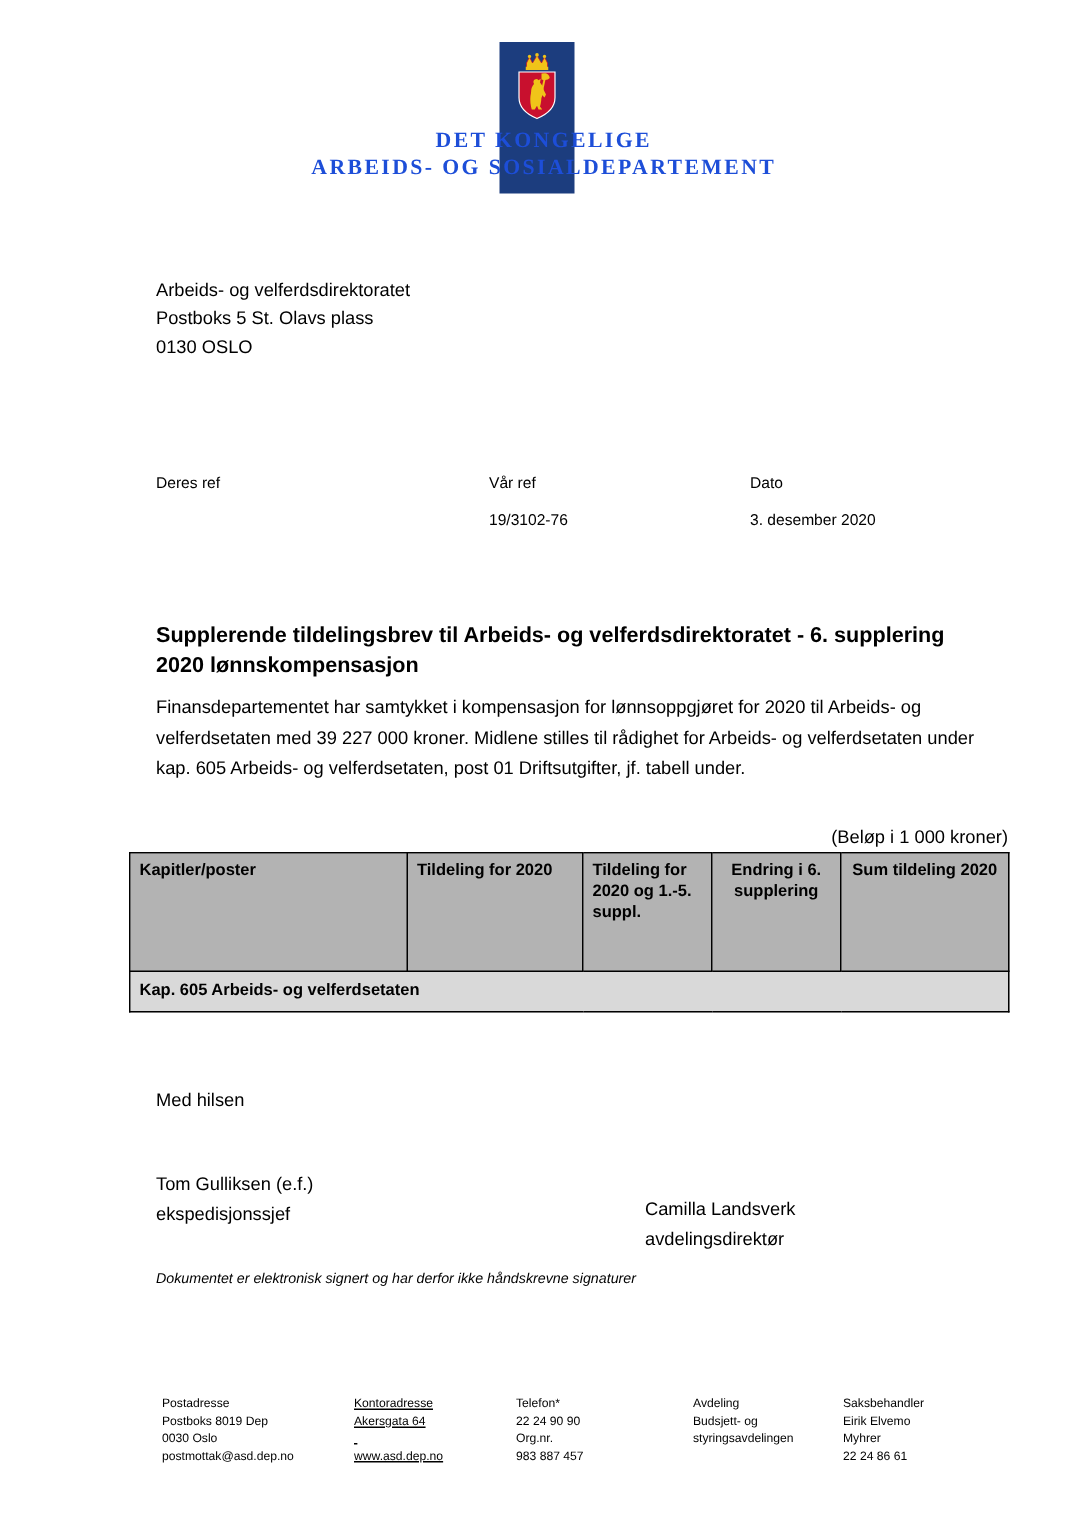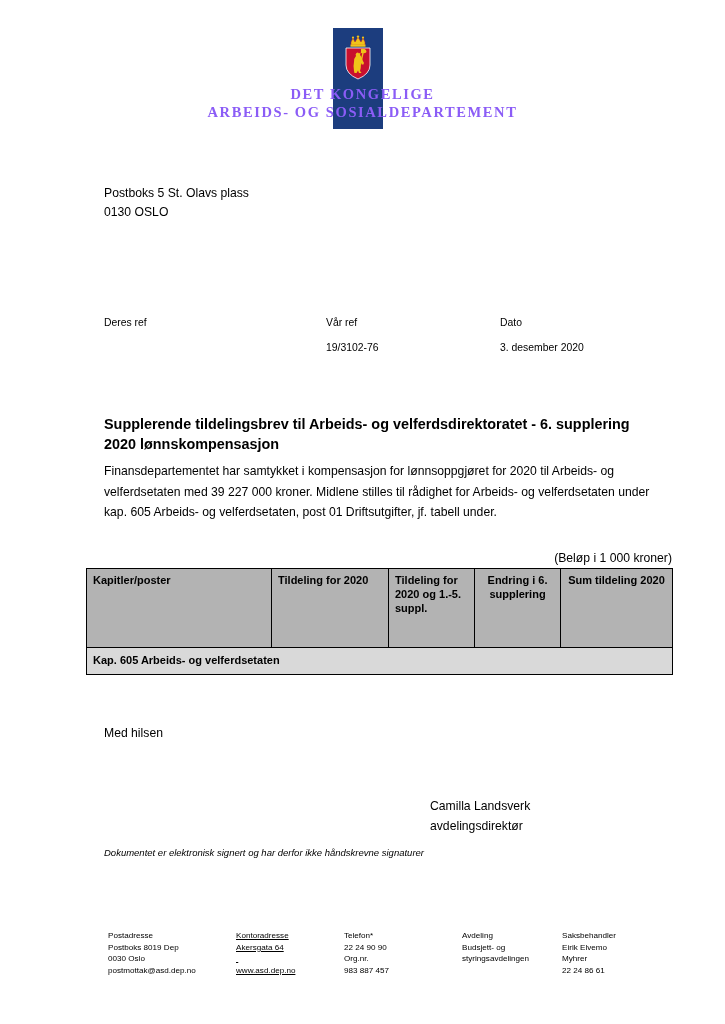--- a/index.html
+++ b/index.html
@@ -43,21 +43,21 @@
     height: 45px;
   }
   .dept-title {
     position: absolute;
     left: 0;
     top: 86px;
     width: 725px;
     text-align: center;
     font-family: "Liberation Serif", serif;
     font-weight: bold;
-    color: #8b5cf6;
+    color: #1d4ed8;
     line-height: 1.22;
   }
   .dept-title .line1 {
     display: block;
     font-size: 14.5px;
     letter-spacing: 1.6px;
   }
   .dept-title .line2 {
     display: block;
     font-size: 14.5px;
@@ -238,20 +238,21 @@
 
       <path d="M20 14 Q25 13 25.5 17 Q24 19 20 18 Z" fill="#f0c419"></path>
     </svg>
     <div class="dept-title">
       <span class="line1">DET KONGELIGE</span>
       <span class="line2">ARBEIDS- OG SOSIALDEPARTEMENT</span>
     </div>
   </div>
 
   <div class="recipient">
+    <div>Arbeids- og velferdsdirektoratet</div>
     <div>Postboks 5 St. Olavs plass</div>
     <div>0130 OSLO</div>
   </div>
 
   <div class="refs">
     <div class="ref-col c1">
       <div class="ref-label">Deres ref</div>
       <div class="ref-value"></div>
     </div>
     <div class="ref-col c2">
@@ -289,20 +290,24 @@
     </thead>
     <tbody>
       <tr class="section-row">
         <td colspan="5">Kap. 605 Arbeids- og velferdsetaten</td>
       </tr>
     </tbody>
   </table>
 
   <div class="closing">Med hilsen</div>
 
+  <div class="sig-left">
+    <div>Tom Gulliksen (e.f.)</div>
+    <div>ekspedisjonssjef</div>
+  </div>
 
   <div class="sig-right">
     <div>Camilla Landsverk</div>
     <div>avdelingsdirektør</div>
   </div>
 
   <div class="esign-note">Dokumentet er elektronisk signert og har derfor ikke håndskrevne signaturer</div>
 
   <div class="footer">
     <div class="footer-col f1">

